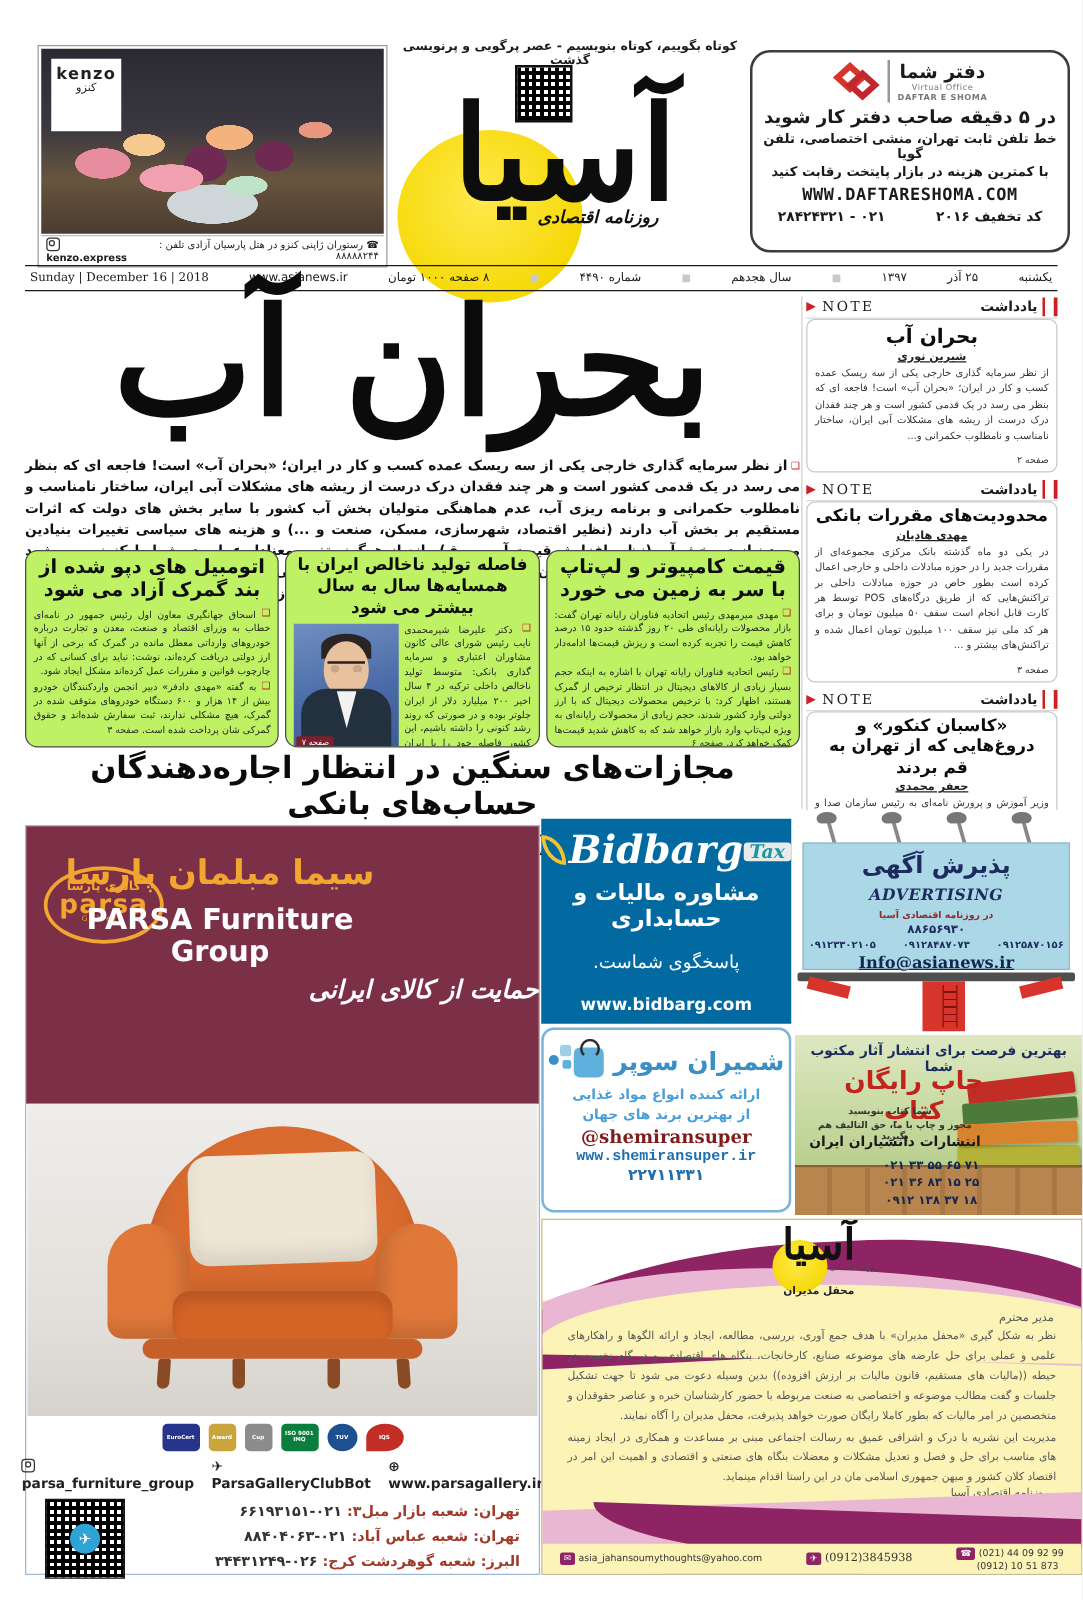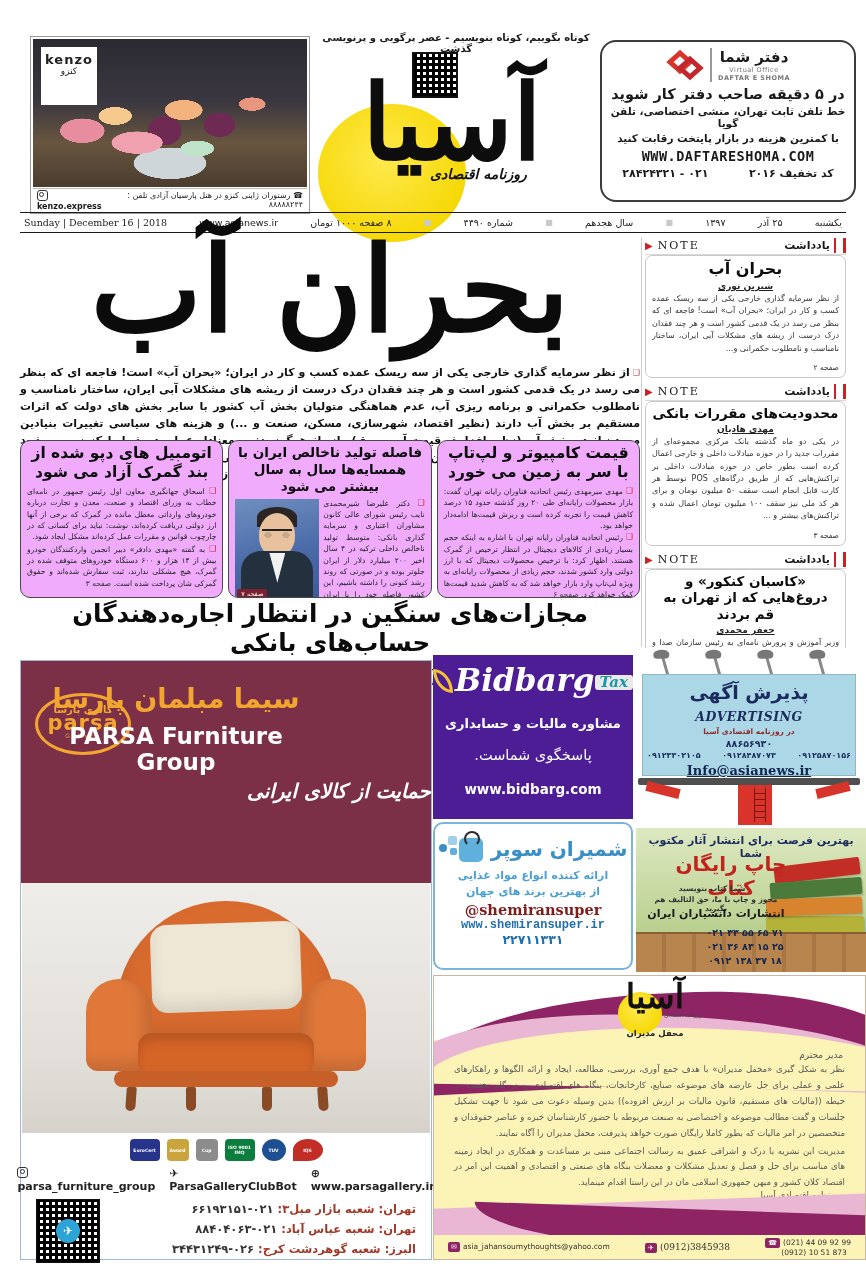--- a/index.html
+++ b/index.html
@@ -63,21 +63,21 @@
   #dateline .sep{color:#c9c9c9;font-size:8px;}
 
   
   #headline{left:20px;top:228px;width:620px;height:132px;text-align:center;font-size:118px;line-height:1.05;
      font-weight:bold;color:#0b0b0b;font-family:"DejaVu Serif","Liberation Serif",serif;direction:rtl;}
   #lead{left:20px;top:364px;width:620px;font-size:11px;font-weight:bold;line-height:1.55;direction:rtl;text-align:justify;color:#111;}
   .redsq{color:#cc2027;font-size:8px;vertical-align:1px;}
   .pageref{font-size:7.5px;color:#333;font-weight:normal;}
 
   #articles{left:20px;top:440px;width:620px;height:158px;display:flex;direction:rtl;gap:5px;}
-  .artbox{flex:1;border:1px solid #4a4a4a;border-radius:10px;padding:3px 6px;box-sizing:border-box;direction:rtl;overflow:hidden;background:#f0abfc;}
+  .artbox{flex:1;border:1px solid #4a4a4a;border-radius:10px;padding:3px 6px;box-sizing:border-box;direction:rtl;overflow:hidden;background:#bef264;}
   .art-title{font-weight:bold;text-align:center;line-height:1.25;color:#0d0d0d;}
   .t16{font-size:15.5px;} .t14{font-size:13.5px;}
   .art-body{font-size:7.6px;line-height:1.5;text-align:justify;color:#222;margin-top:2px;}
   .portrait{float:left;width:84px;height:104px;margin:2px 4px 0 0;position:relative;overflow:hidden;
      background:linear-gradient(165deg,#6f8fc0 0%,#4a6aa8 55%,#3c5a95 100%);}
   .portrait .head{position:absolute;left:24px;top:14px;width:36px;height:44px;border-radius:50% 50% 46% 46%;background:#e8c19e;}
   .portrait .hair{position:absolute;left:22px;top:8px;width:40px;height:20px;border-radius:50% 50% 0 0;background:#2a2422;}
   .portrait .glasses{position:absolute;left:27px;top:30px;width:30px;height:8px;border-top:2px solid #222;
      background:radial-gradient(6px 5px at 6px 4px,#00000022 60%,transparent 61%),radial-gradient(6px 5px at 24px 4px,#00000022 60%,transparent 61%);}
   .portrait .suit{position:absolute;left:6px;top:52px;width:72px;height:52px;border-radius:20px 20px 0 0;background:#23303e;}
@@ -130,25 +130,25 @@
   .b1{background:#27348b;} .b2{background:#caa43c;width:22px;} .b3{background:#8c8c8c;width:22px;} .b4{background:#0b7e3e;} .b5{background:#1d4f91;border-radius:50%;width:24px;} .b6{background:#c22d25;border-radius:50% 50% 50% 0;}
   .parsa-social{display:flex;direction:ltr;justify-content:center;gap:14px;font-size:11px;font-weight:bold;color:#222;margin-top:6px;}
   .parsa-rows{position:absolute;left:14px;top:66px;right:14px;display:flex;direction:rtl;gap:10px;}
   .parsa-qr{width:66px;height:66px;position:relative;}
   .parsa-qr .qr{left:0;top:0;width:62px;height:62px;border:1px solid #111;}
   .tg{position:absolute;left:20px;top:20px;width:24px;height:24px;border-radius:50%;background:#2ea3d6;color:#fff;font-size:12px;line-height:24px;text-align:center;}
   .branches{flex:1;font-size:11.5px;font-weight:bold;line-height:1.75;color:#333;}
   .branches .city{color:#a03a2a;}
 
   
-  #bidbarg{left:433px;top:655px;width:200px;height:164px;background:#4c1d95;color:#fff;text-align:center;box-sizing:border-box;padding-top:10px;}
+  #bidbarg{left:433px;top:655px;width:200px;height:164px;background:#0369a1;color:#fff;text-align:center;box-sizing:border-box;padding-top:10px;}
   .bid-brand{direction:ltr;font-size:31px;font-style:italic;font-weight:bold;font-family:"DejaVu Serif","Liberation Serif",serif;line-height:1;}
   .bid-leaf{display:inline-block;width:14px;height:18px;border:3px solid #f2c230;border-radius:0 100% 0 100%;vertical-align:-2px;margin-right:2px;}
   .bid-tax{display:inline-block;background:#e9e9e9;color:#1796a4;font-size:15px;font-weight:bold;font-style:italic;padding:0 5px;border-radius:3px;vertical-align:4px;}
-  .bid-l1{font-size:13px;font-weight:bold;margin-top:20px;direction:rtl;}
+  .bid-l1{font-size:18px;font-weight:bold;margin-top:8px;direction:rtl;}
   .bid-l2{font-size:14.5px;margin-top:16px;direction:rtl;}
   .bid-url{font-size:13.5px;font-weight:bold;margin-top:18px;}
 
   
   #advert{left:636px;top:648px;width:230px;height:178px;background:#fff;}
   .lamp{position:absolute;top:8px;width:3px;height:22px;background:#888;transform:rotate(-16deg);}
   .lamp::before{content:'';position:absolute;left:-7px;top:-7px;width:16px;height:9px;background:#777;border-radius:50% 50% 4px 4px;transform:rotate(14deg);}
   .bb-panel{position:absolute;left:6px;top:26px;right:10px;height:102px;background:#abd7e6;border:1px solid #8fb7c6;
      text-align:center;box-sizing:border-box;padding-top:6px;}
   .bb-title{direction:rtl;font-size:19px;font-weight:bold;color:#1c2b5e;}

